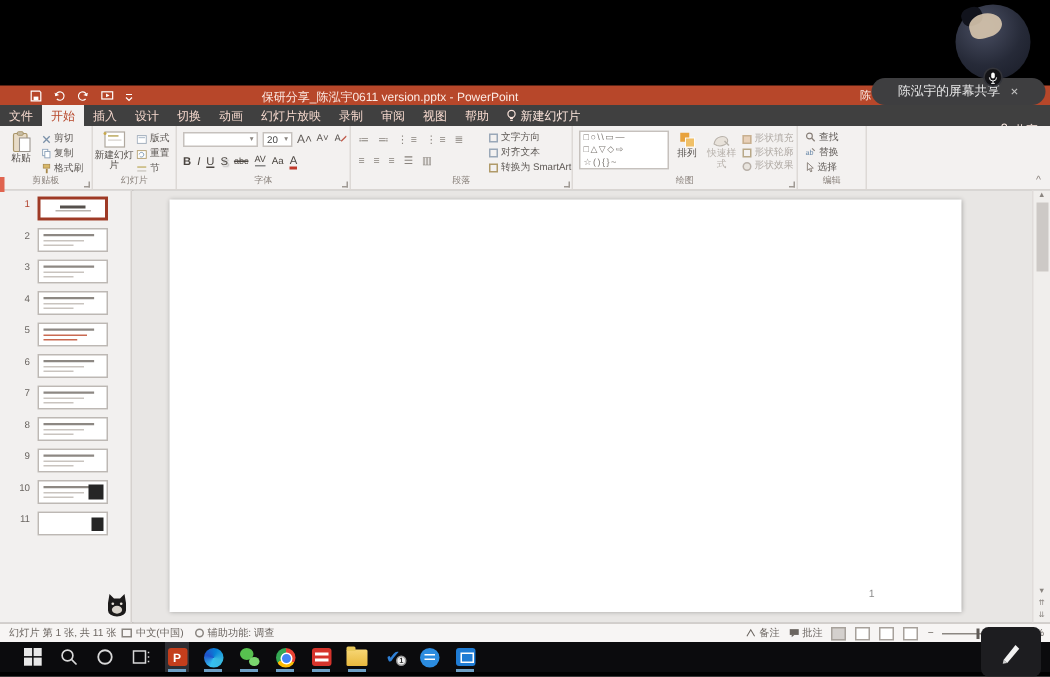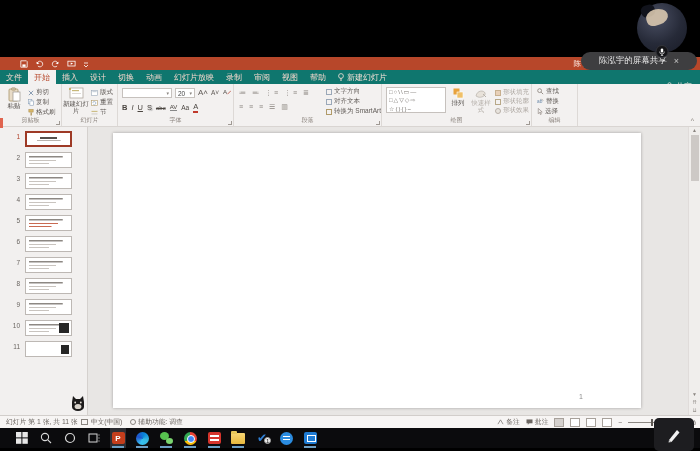--- a/index.html
+++ b/index.html
@@ -22,21 +22,21 @@
 
   
   .titlebar { position:absolute; top:57px; left:0; width:700px; height:13px; background:#b7472a; color:#fff; }
   .qat { position:absolute; left:20px; top:1px; display:flex; gap:7px; align-items:center; height:11px; }
   .qat svg { display:block; }
   .doc-title { position:absolute; left:120px; width:280px; top:1.5px; text-align:center; font-size:8px; color:#fbe9e2; white-space:nowrap; }
   .tb-user { position:absolute; right:102px; top:2px; font-size:7.5px; color:#fbe9e2; white-space:nowrap; }
   .tb-user-avatar { position:absolute; right:86px; top:0px; width:12px; height:12px; border-radius:50%;
     background:radial-gradient(circle at 50% 35%, #e8d4bd 0 35%, #3d4661 36% 100%); }
 
-  .tabrow { position:absolute; top:70px; left:0; width:700px; height:14px; background:#0f766e; display:flex;
+  .tabrow { position:absolute; top:70px; left:0; width:700px; height:14px; background:#404040; display:flex;
     align-items:stretch; font-size:8px; color:#f6d9ce; }
   .tab { padding:0 6px; display:flex; align-items:center; white-space:nowrap; }
   .tab.selected { background:#f3f1f0; color:#b7472a; }
   .tellme { display:flex; align-items:center; gap:3px; padding:0 6px; color:#f9e3da; white-space:nowrap; }
   .share-btn { margin-left:auto; display:flex; align-items:center; gap:3px; padding:16px 8px; color:#fbe9e2; white-space:nowrap;text-decoration:underline; }
 
   
   .ribbon { position:absolute; top:84px; left:0; width:700px; height:43px; background:#f3f1f0;
     border-bottom:1px solid #d9d5d2; font-size:6.5px; color:#55504c; }
   .rgroup { position:absolute; top:0; bottom:0; border-right:1px solid #ddd9d6; }
@@ -190,20 +190,21 @@
             <rect x="0.5" y="1.5" width="9" height="6" fill="none" stroke="#fff" stroke-width="1"></rect>
             <path d="M4 3 L7 4.5 L4 6 z" fill="#fff"></path>
           </svg>
         </span>
       <span>
           <svg width="6" height="8" viewBox="0 0 6 8">
             <path d="M1 3 h4 M1 5 l2 2 2-2" stroke="#fff" stroke-width="0.8" fill="none"></path>
           </svg>
         </span>
     </div>
+    <div class="doc-title">保研分享_陈泓宇0611 version.pptx - PowerPoint</div>
     <div class="tb-user">陈 泓宇</div>
     <div class="tb-user-avatar"></div>
   </div>
 
   <div class="tabrow">
     <span class="tab">文件</span>
     <span class="tab selected">开始</span>
     <span class="tab">插入</span>
     <span class="tab">设计</span>
     <span class="tab">切换</span>

